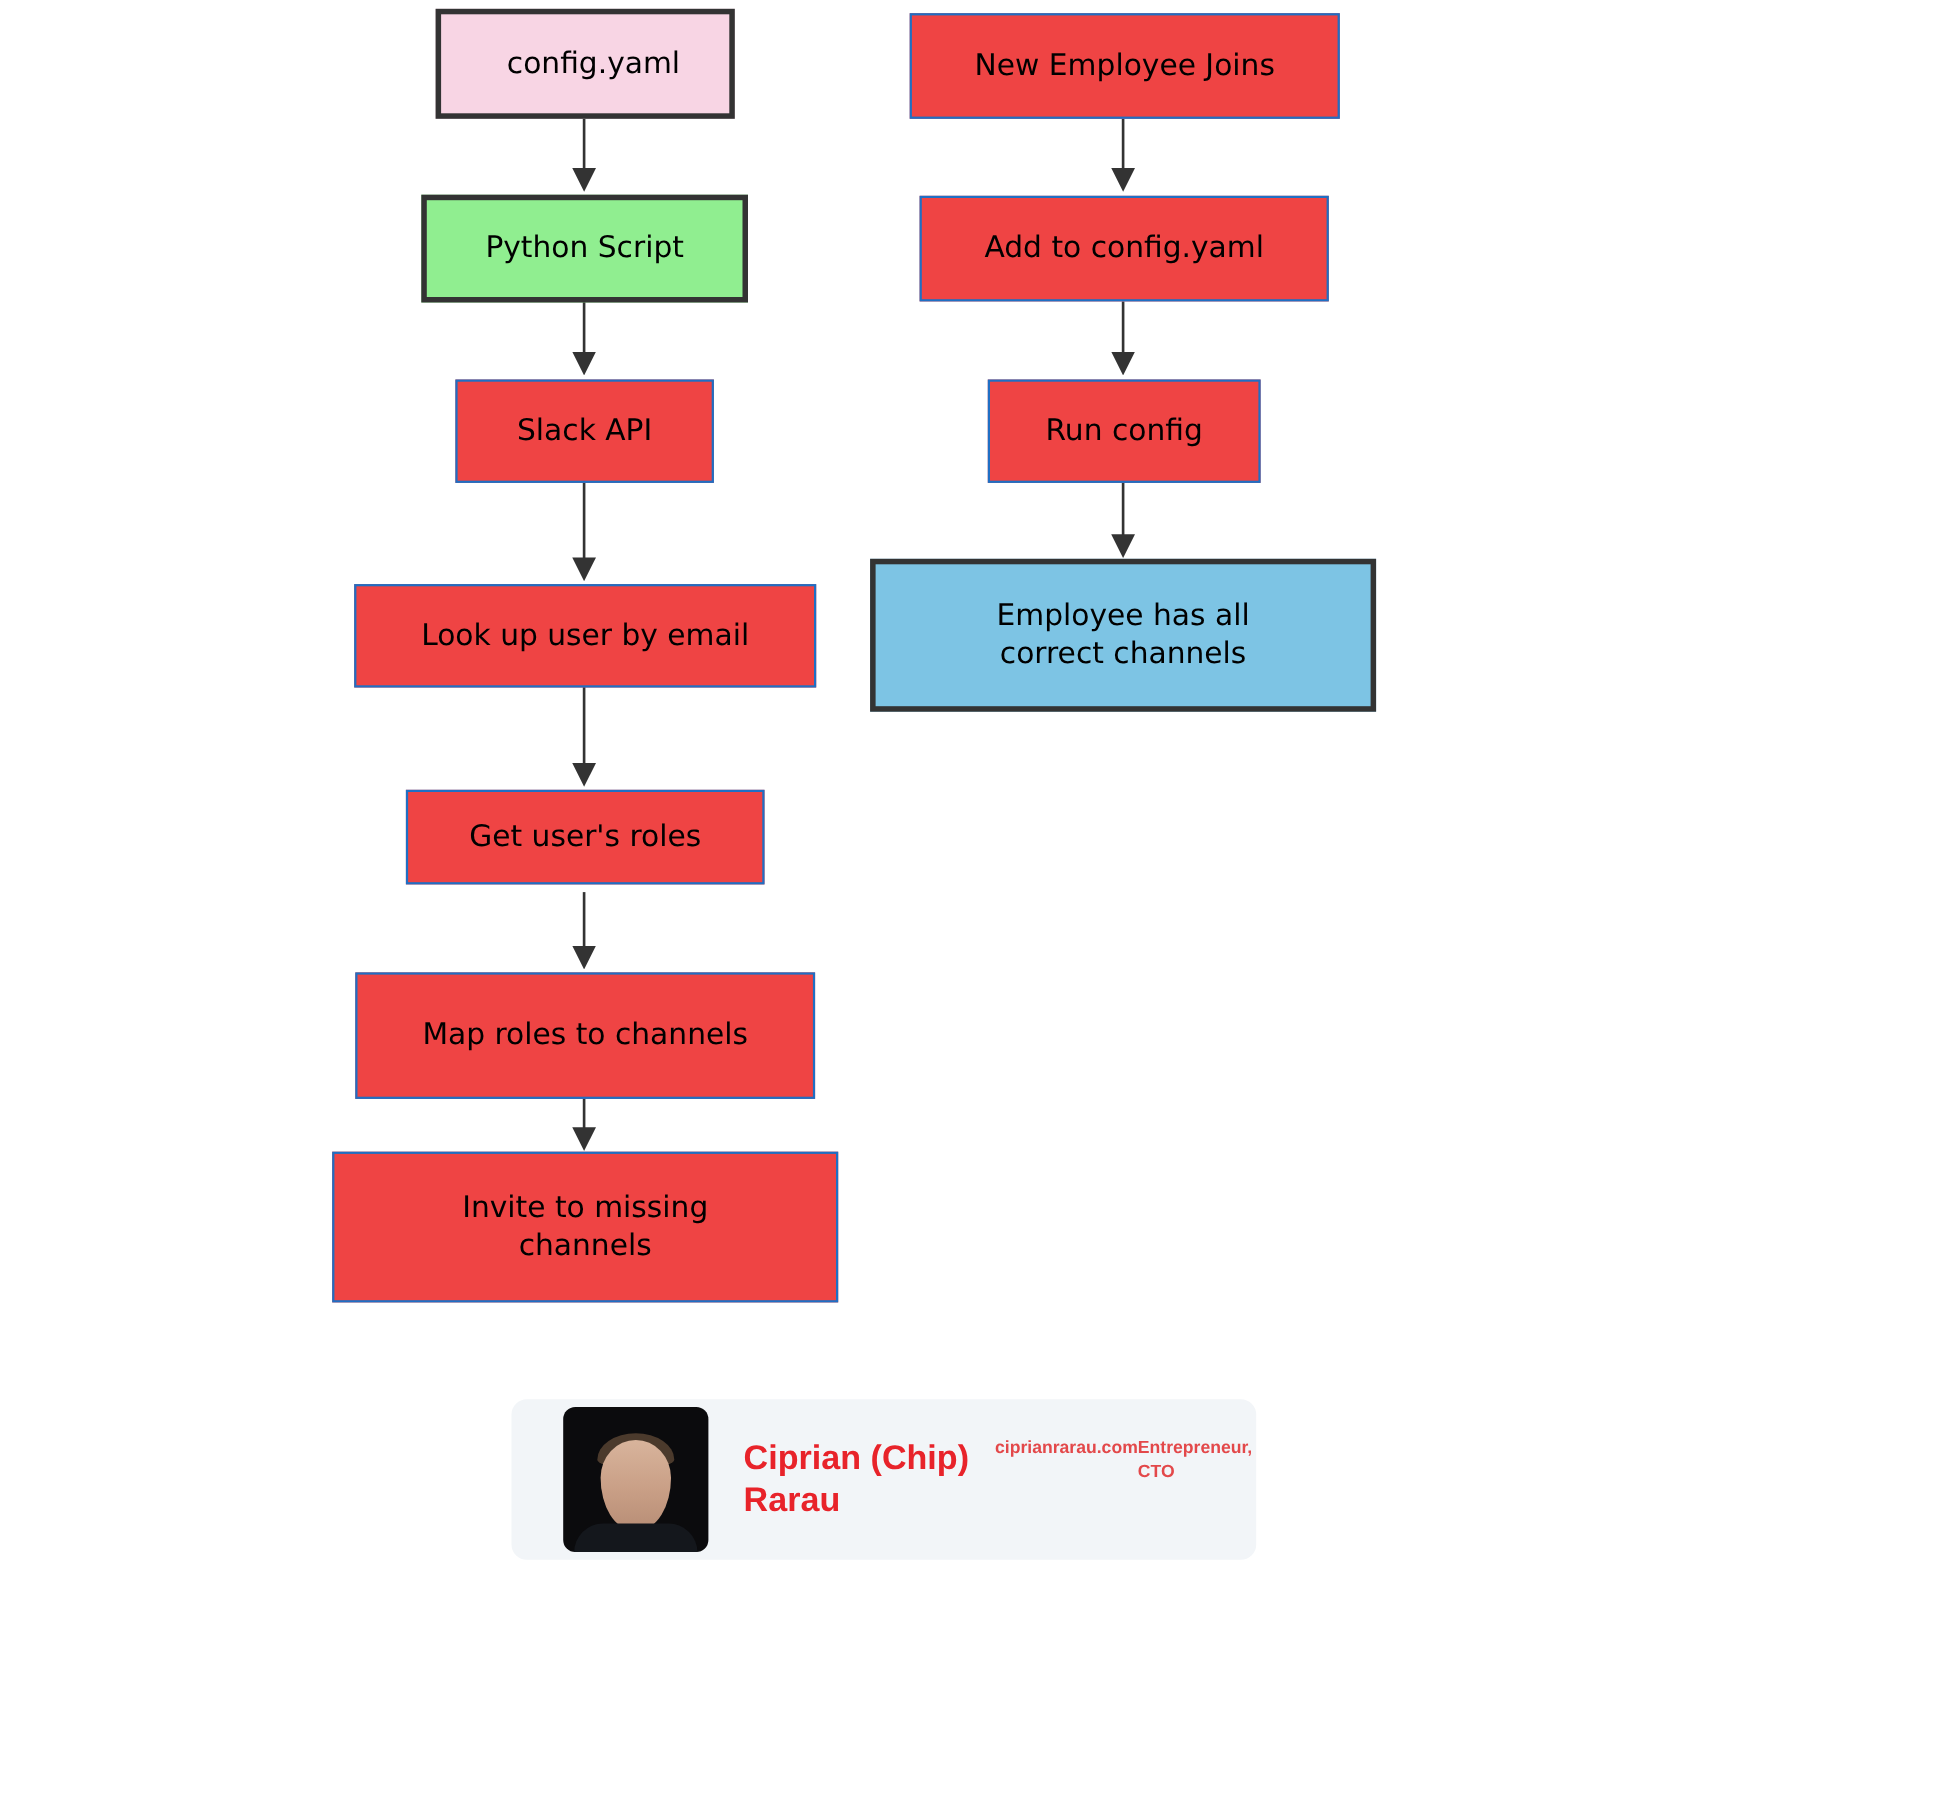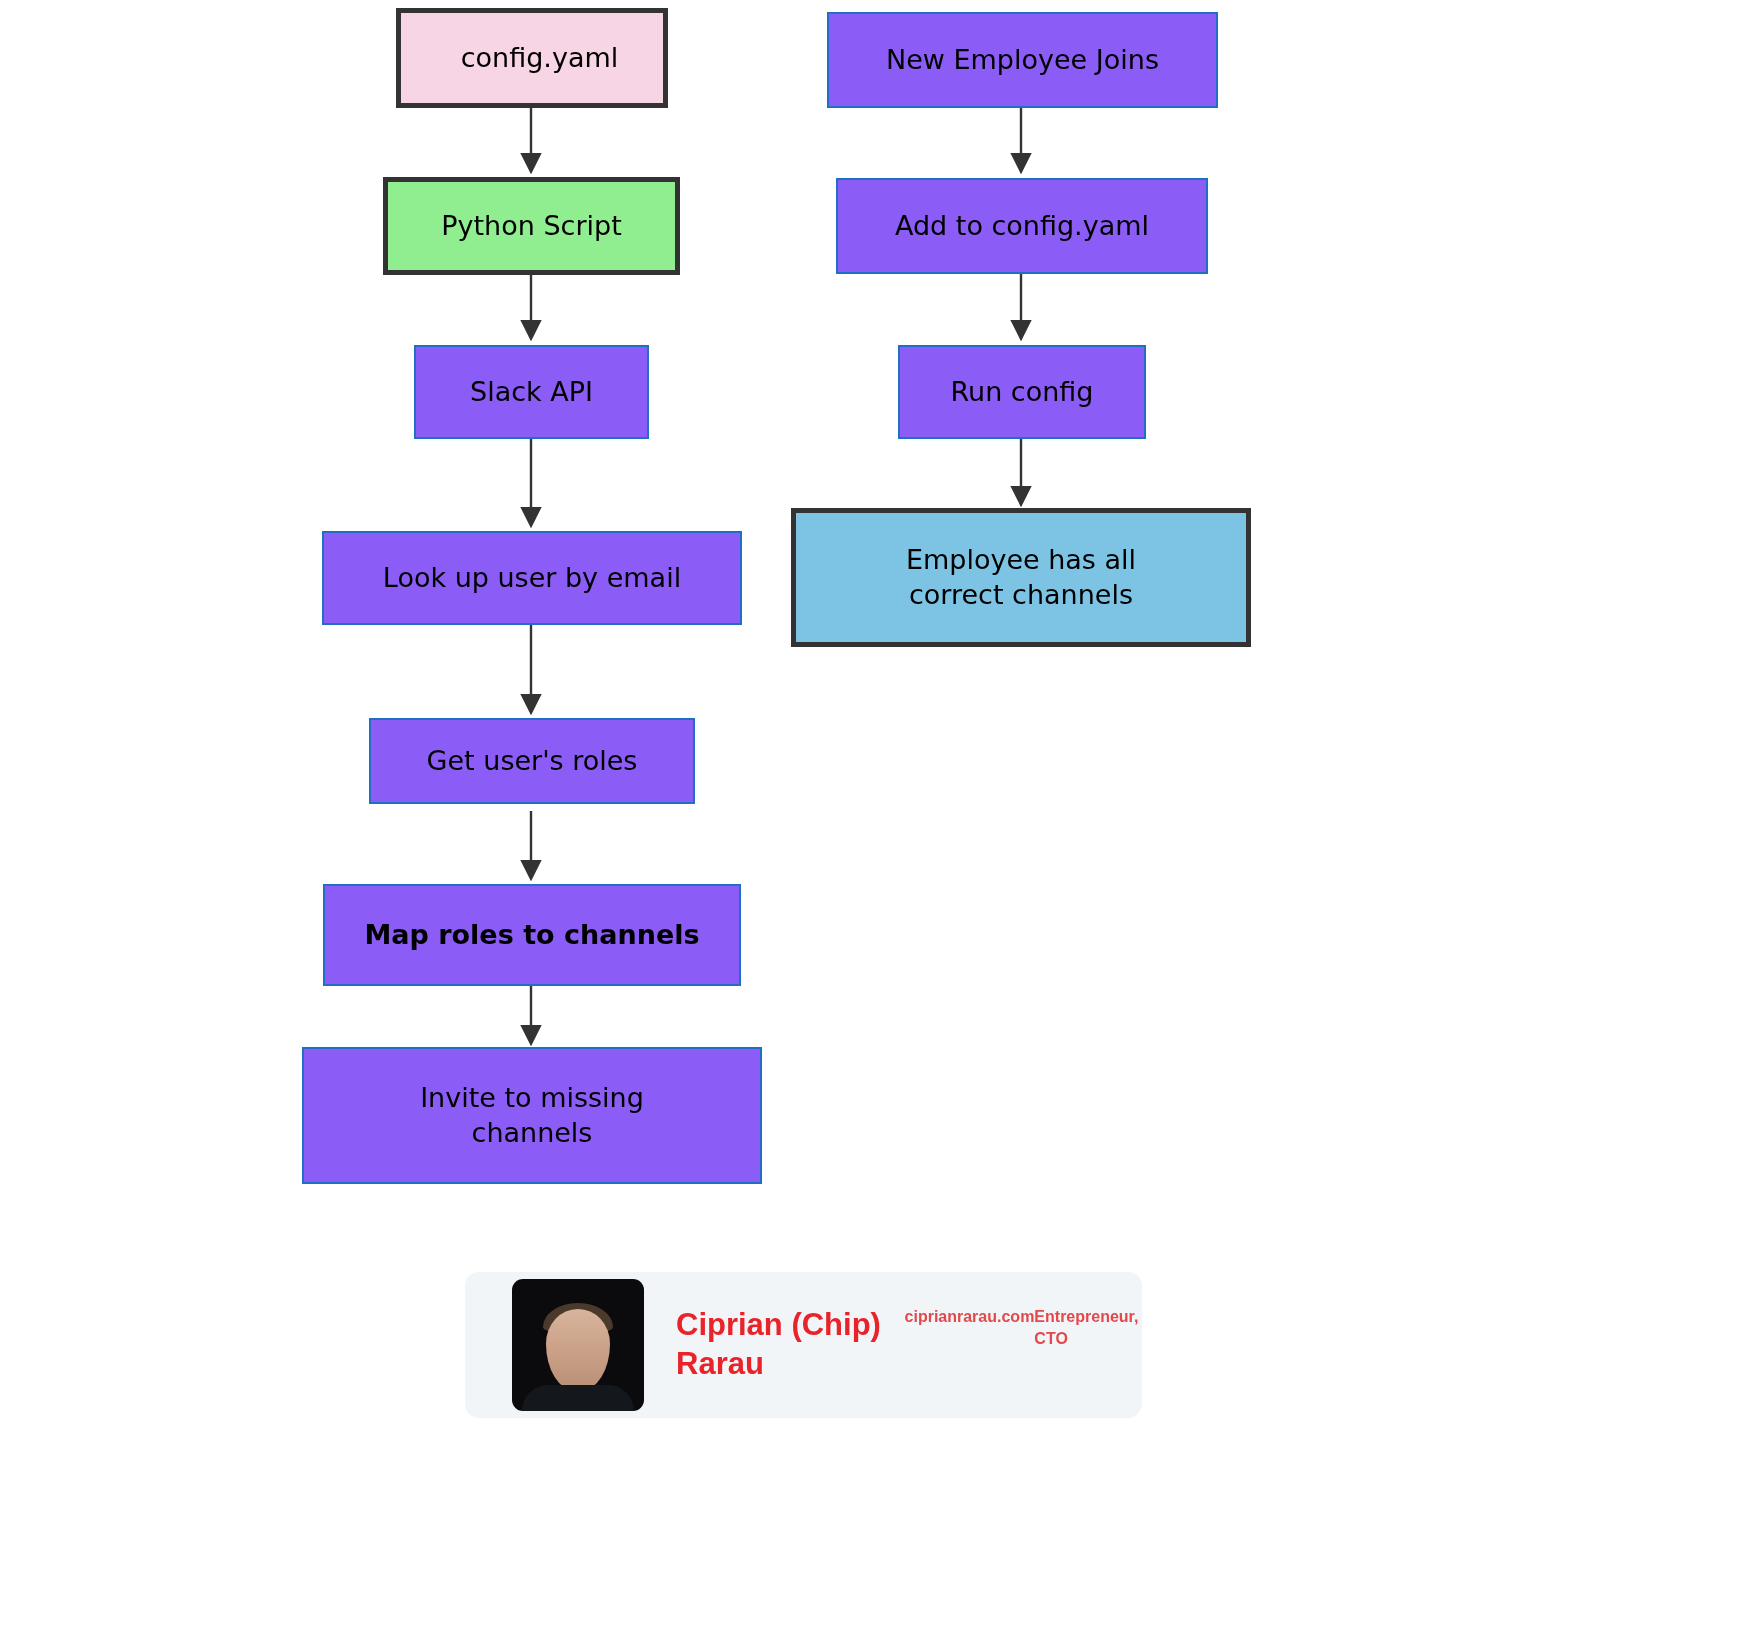--- a/index.html
+++ b/index.html
@@ -35,21 +35,21 @@
   .node {
     position: absolute;
     box-sizing: border-box;
     display: flex;
     align-items: center;
     justify-content: center;
     text-align: center;
     color: #000000;
     font-size: 27px;
     line-height: 1.28;
-    background: #8b5cf6;
+    background: #ef4444;
     border: 2px solid #1f6fc4;
     padding: 4px 10px;
   }
   .node.thick {
     border: 5px solid #333333;
   }
   .node.pink   { background: #f8d5e4; }
   .node.green  { background: #90ee90; }
   .node.skyblue{ background: #7dc4e4; }
 
@@ -170,21 +170,21 @@
   </div>
 
   <div class="node" style="left:322px; top:531px; width:420px; height:94px;">
     <span class="node-label">Look up user by email</span>
   </div>
 
   <div class="node" style="left:369px; top:718px; width:326px; height:86px;">
     <span class="node-label">Get user's roles</span>
   </div>
 
-  <div class="node" style="left:323px; top:884px; width:418px; height:102px;font-weight:bold;">
+  <div class="node" style="left:323px; top:884px; width:418px; height:115px;">
     <span class="node-label">Map roles to channels</span>
   </div>
 
   <div class="node" style="left:302px; top:1047px; width:460px; height:137px;">
     <span class="node-label">Invite to missing
 channels</span>
   </div>
 
   <div class="node" style="left:827px; top:12px; width:391px; height:96px;">
     <span class="node-label">New Employee Joins</span>

